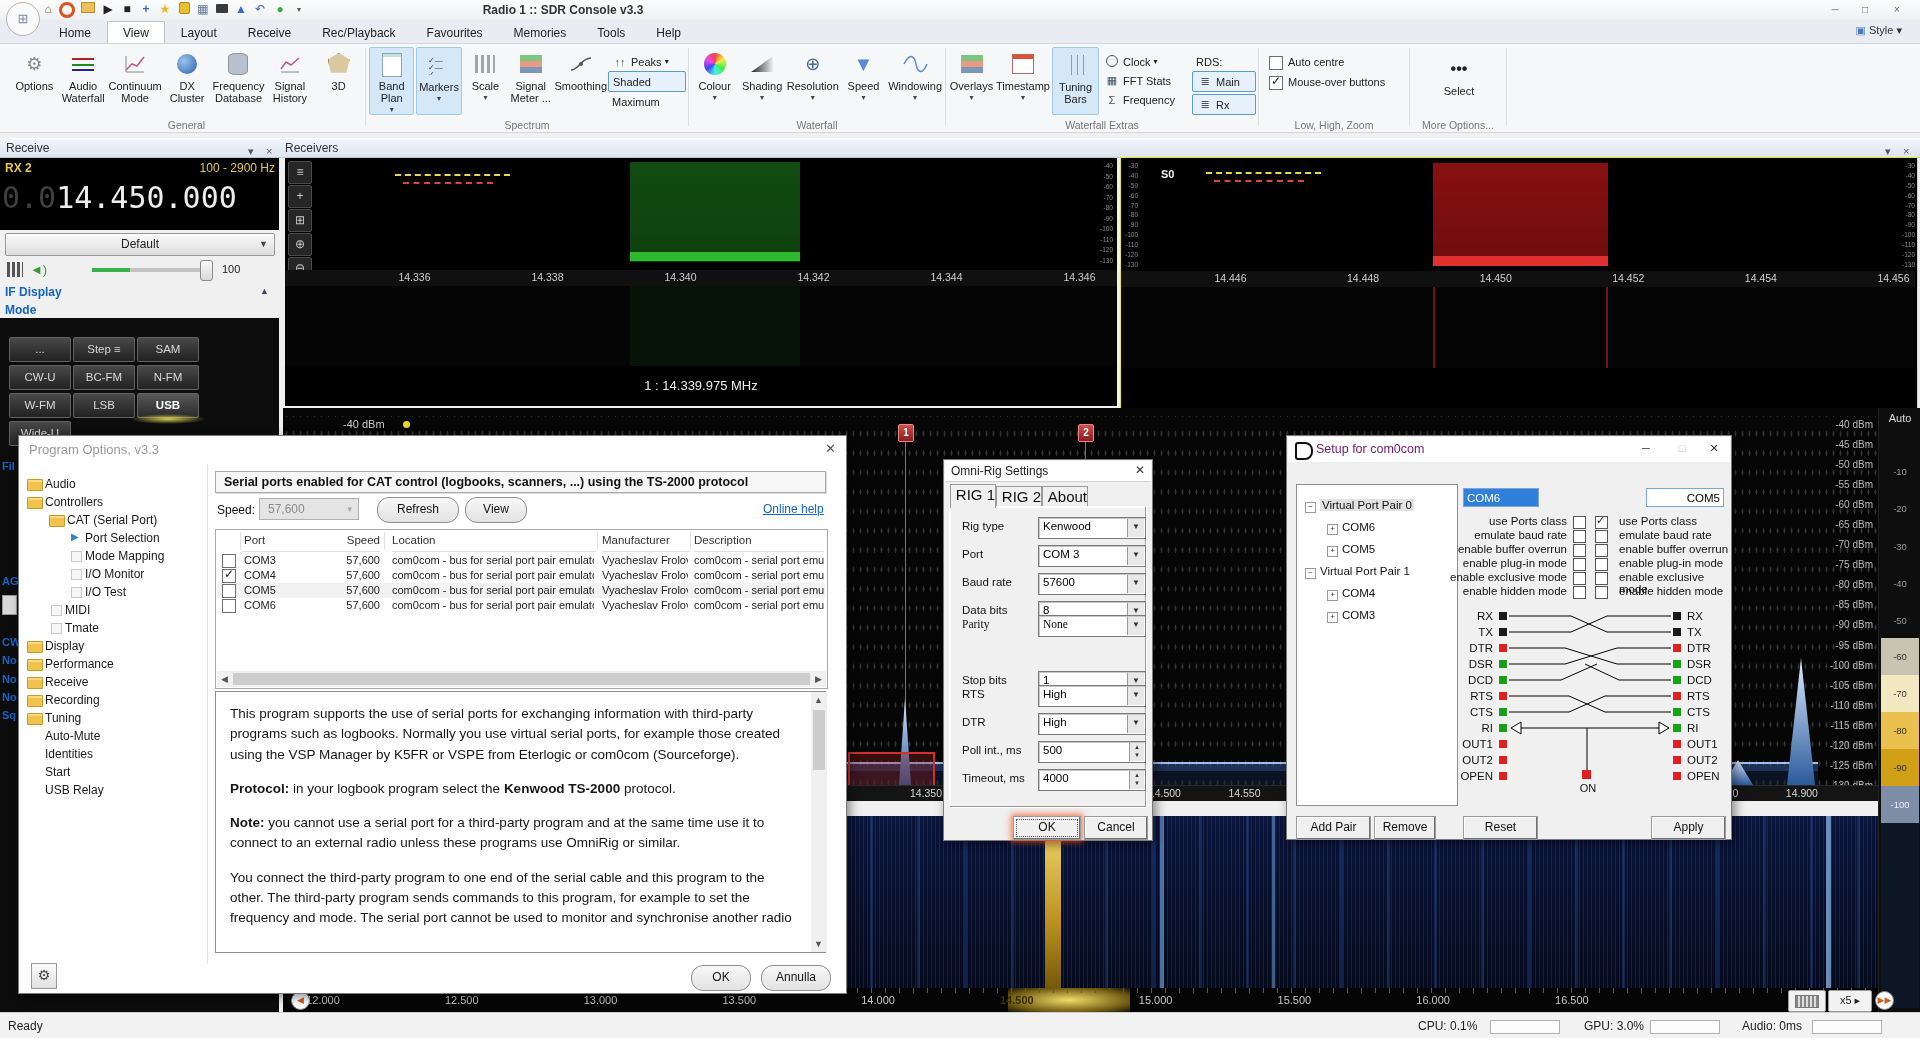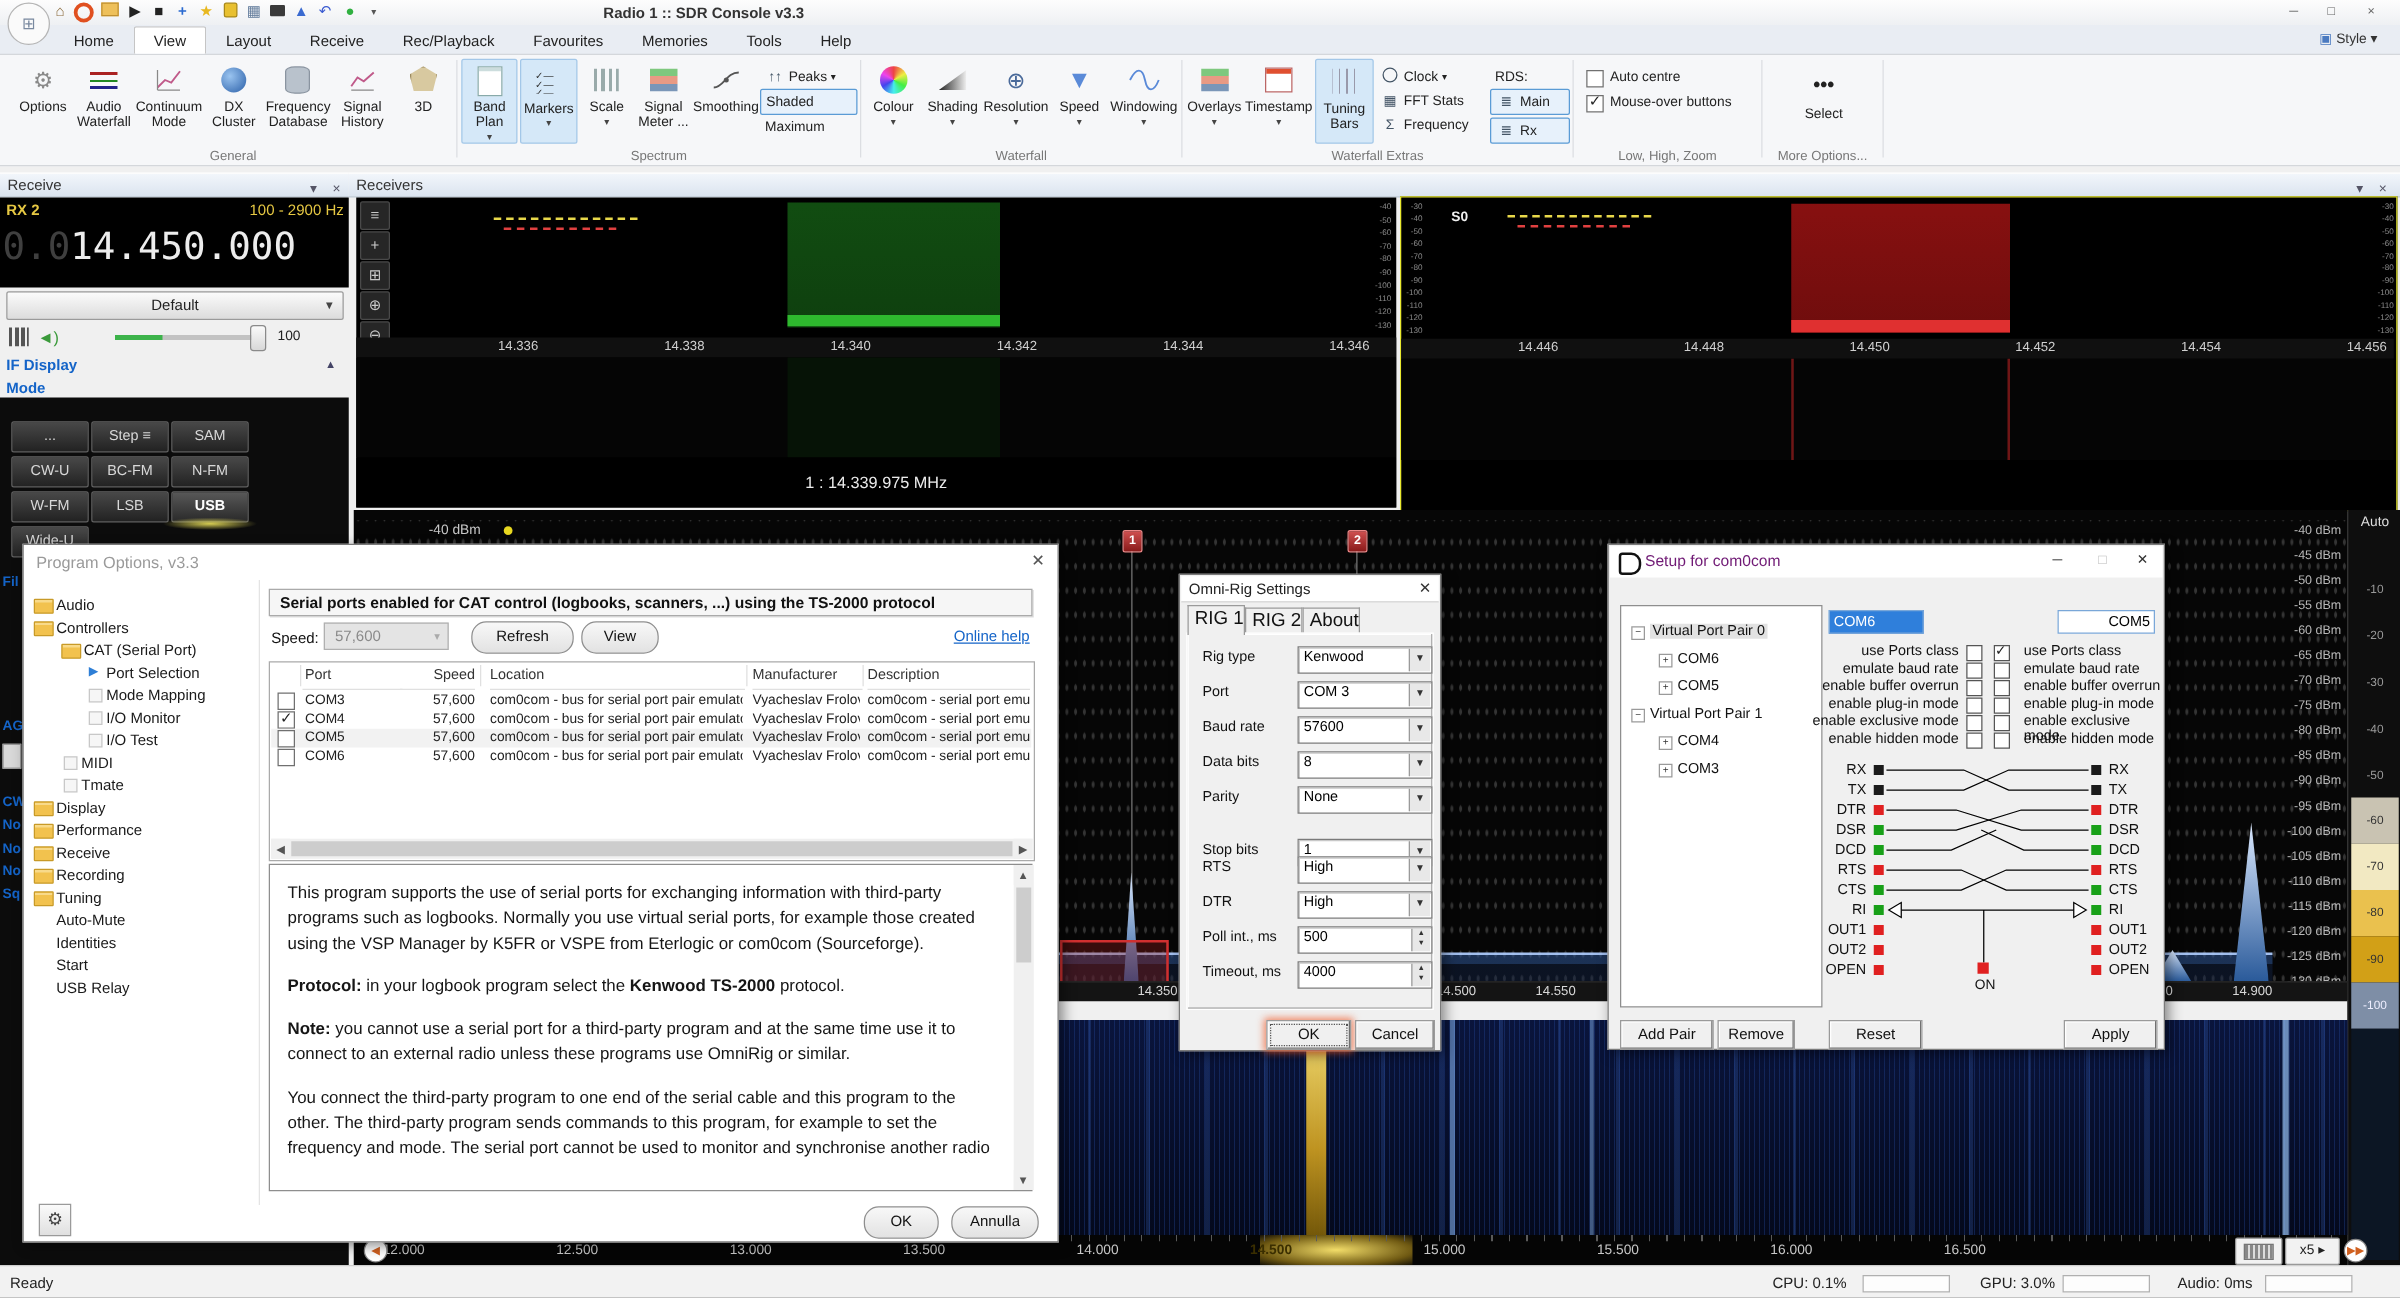--- a/index.html
+++ b/index.html
@@ -867,21 +867,21 @@
             <span class="odrop">▼</span>
           </div>
         </div>
       <div class="orow" style="top:94px;">
           <span class="olabel">Data bits</span>
           <div class="ocombo">
             <span class="val">8</span>
             <span class="odrop">▼</span>
           </div>
         </div>
-      <div class="orow" style="top:122px;">
+      <div class="orow" style="top:108px;font-family:Liberation Serif, serif;">
           <span class="olabel">Parity</span>
           <div class="ocombo">
             <span class="val">None</span>
             <span class="odrop">▼</span>
           </div>
         </div>
       <div class="orow" style="top:164px;">
           <span class="olabel">Stop bits</span>
           <div class="ocombo">
             <span class="val">1</span>

